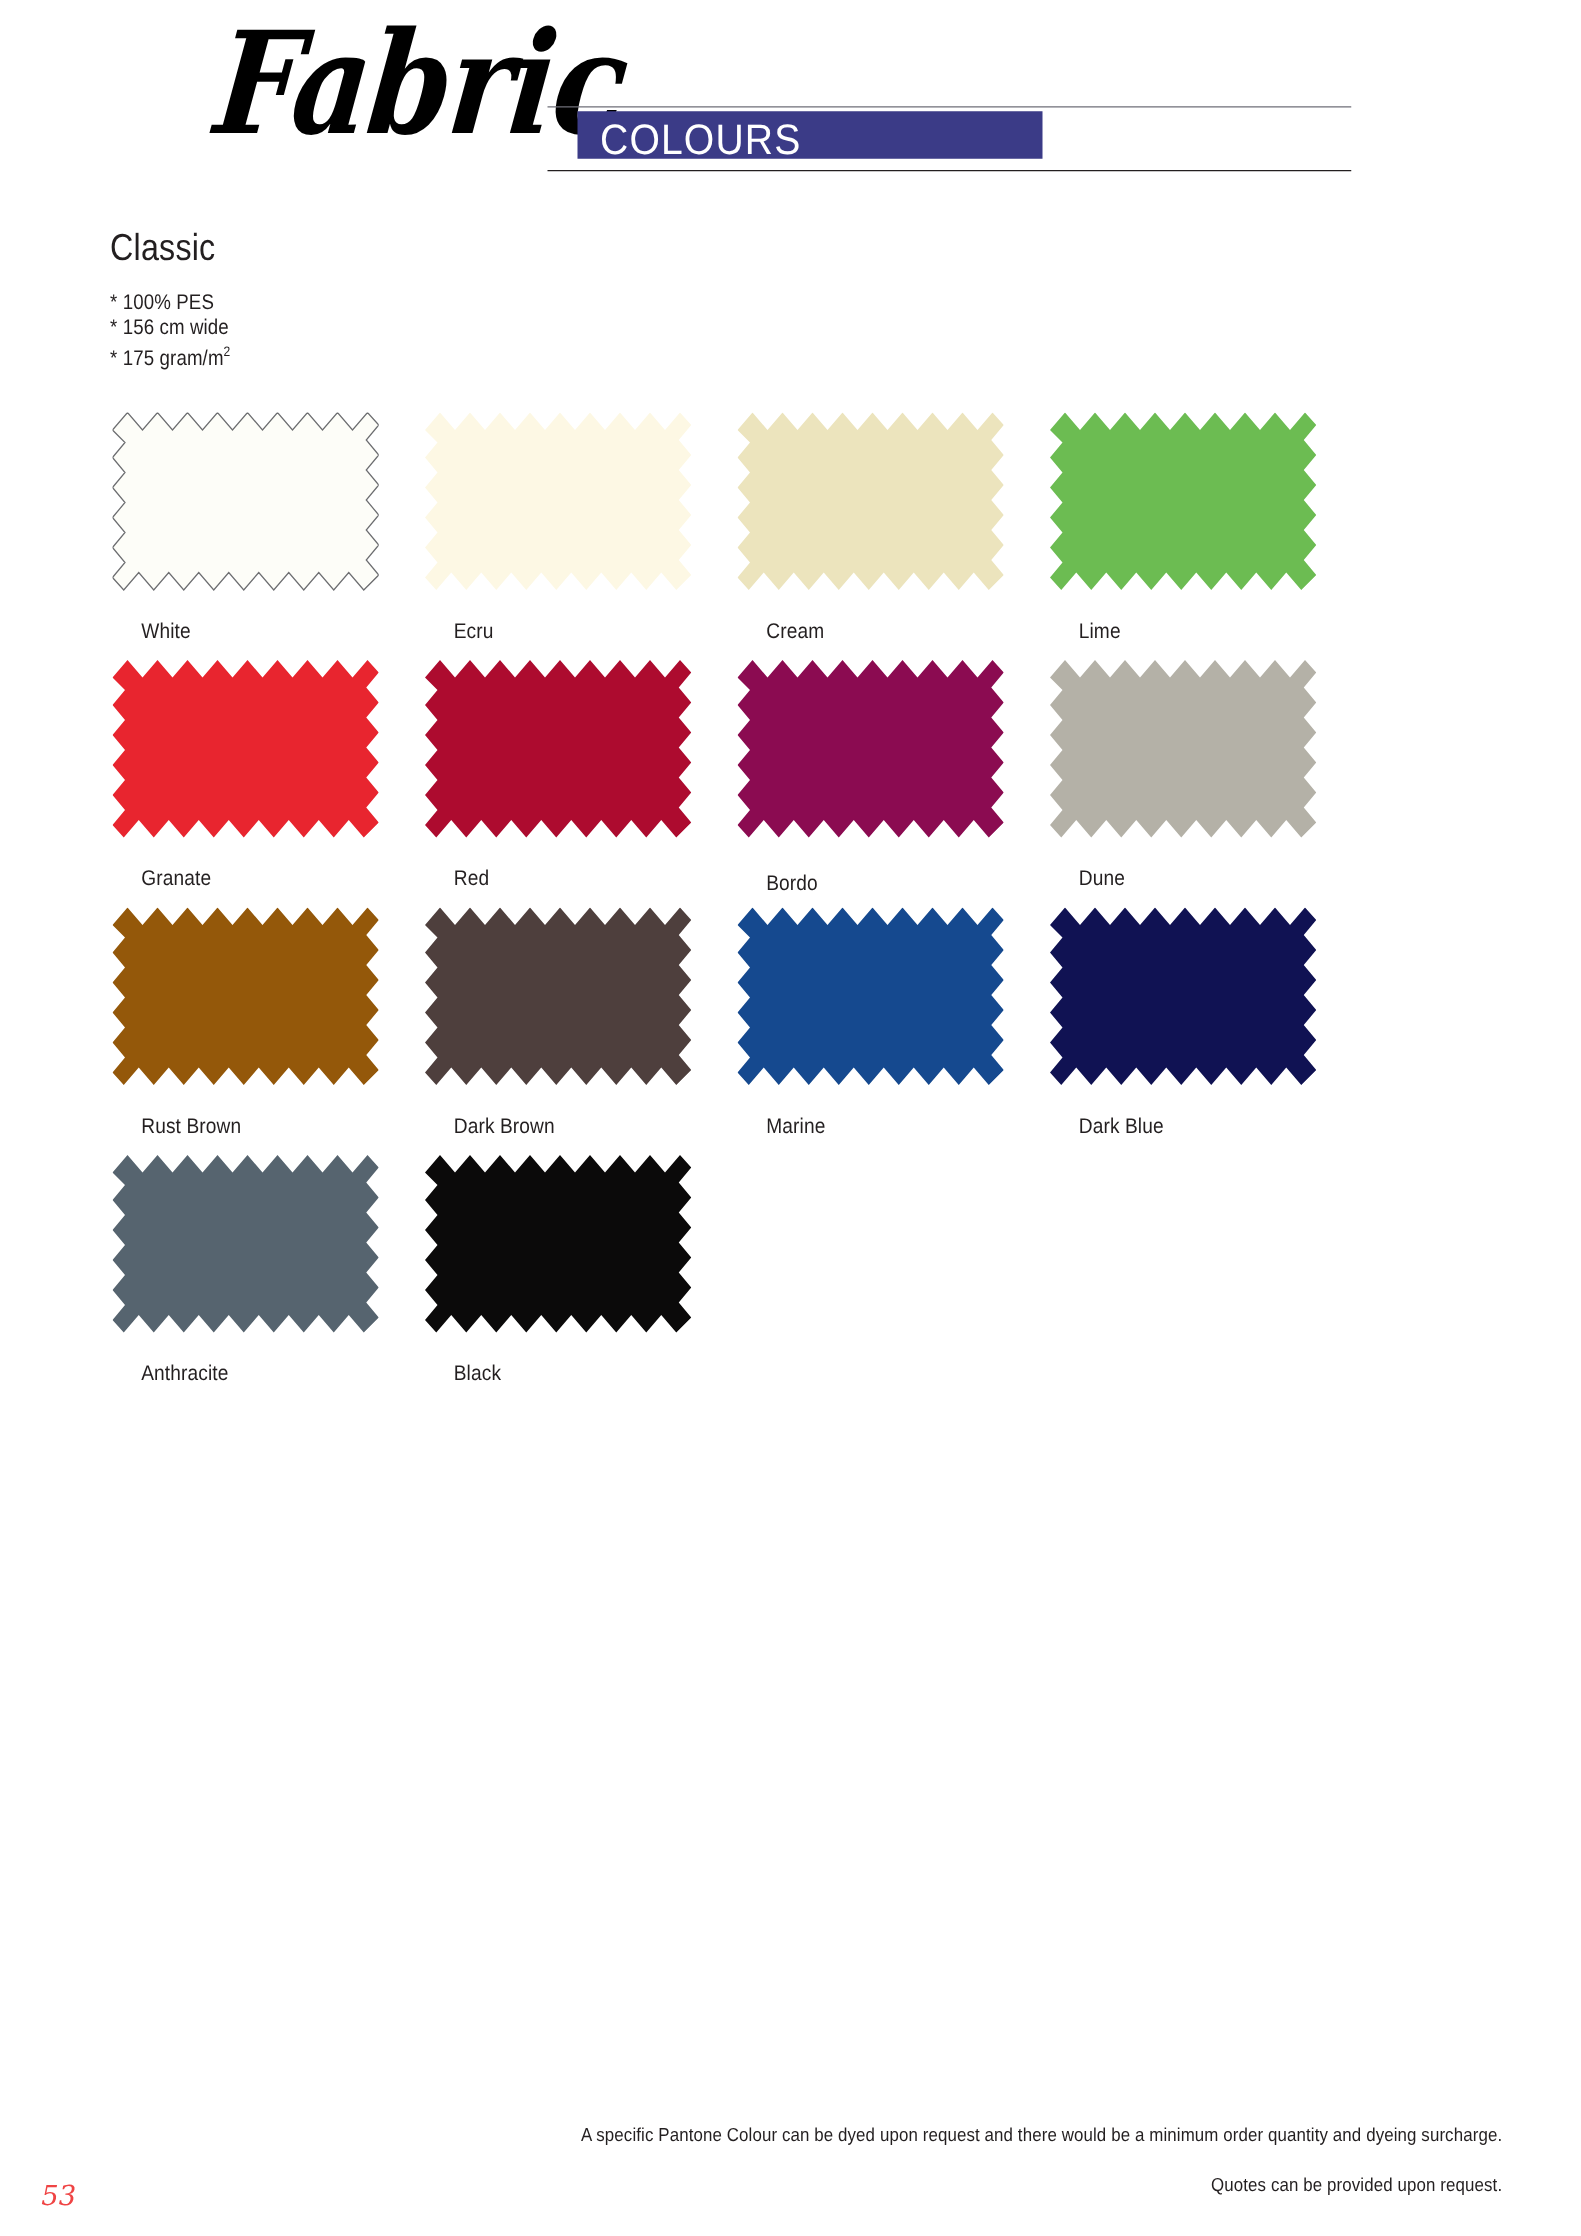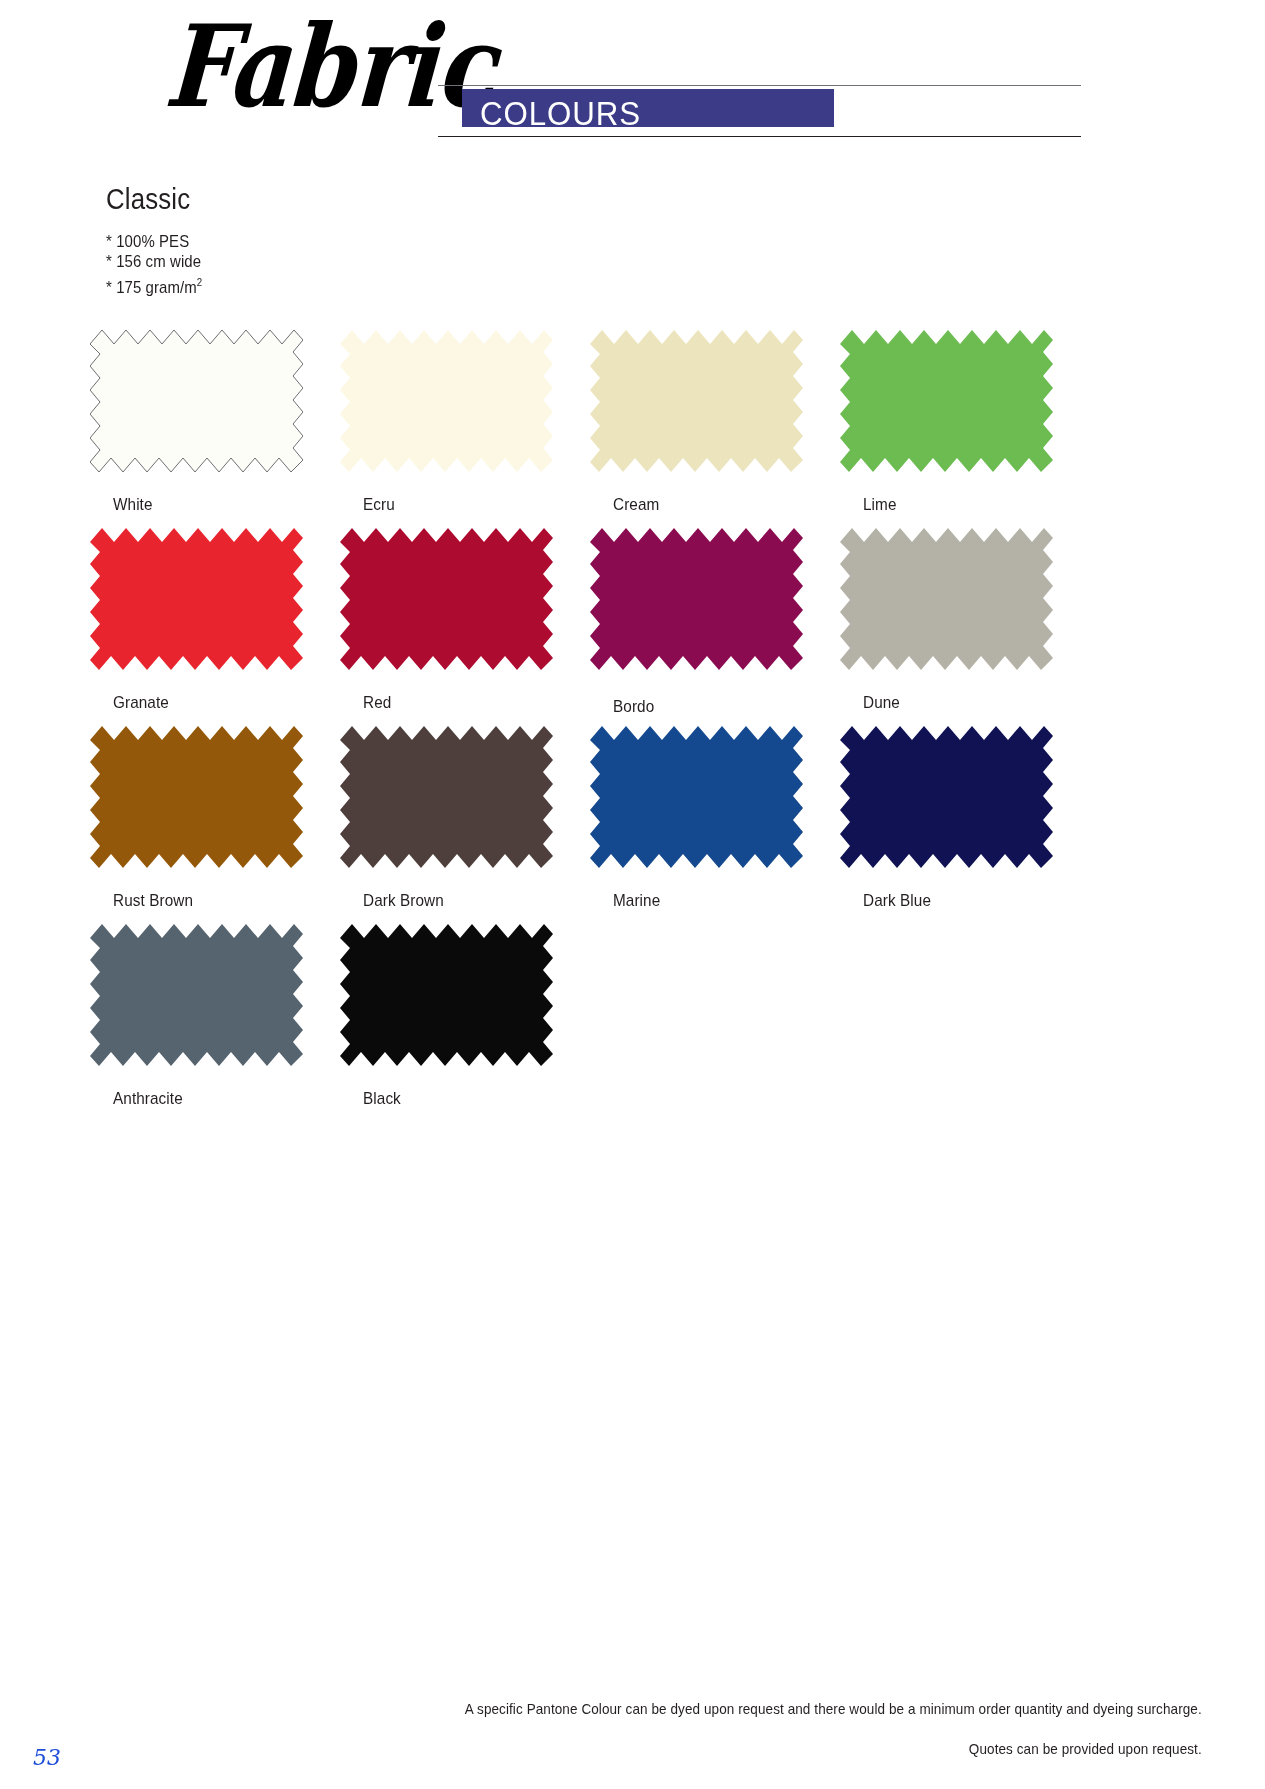--- a/index.html
+++ b/index.html
@@ -80,21 +80,21 @@
     left: 438px;
     top: 136px;
     width: 643px;
     height: 1px;
     background: #231f20;
   }
 
   
   .section {
     position: absolute;
-    left: 106px;
+    left: 88px;
     top: 182px;
   }
   .section-title {
     font-family: "Liberation Sans", sans-serif;
     font-weight: 400;
     font-size: 30px;
     line-height: 34px;
     letter-spacing: 0.2px;
     transform: scaleX(0.86);
     transform-origin: left center;
@@ -173,21 +173,21 @@
   }
   .footer-line.second { margin-top: 22px; }
 
   .page-number {
     position: absolute;
     left: 33px;
     top: 1745px;
     font-family: "DejaVu Serif", serif;
     font-style: italic;
     font-size: 22px;
-    color: #1d4ed8;
+    color: #ef4444;
   }
 </style>
 </head>
 <body>
 
 <div class="header">
   <div class="script-title">Fabric</div>
 
   <div class="rule-top"></div>
 

